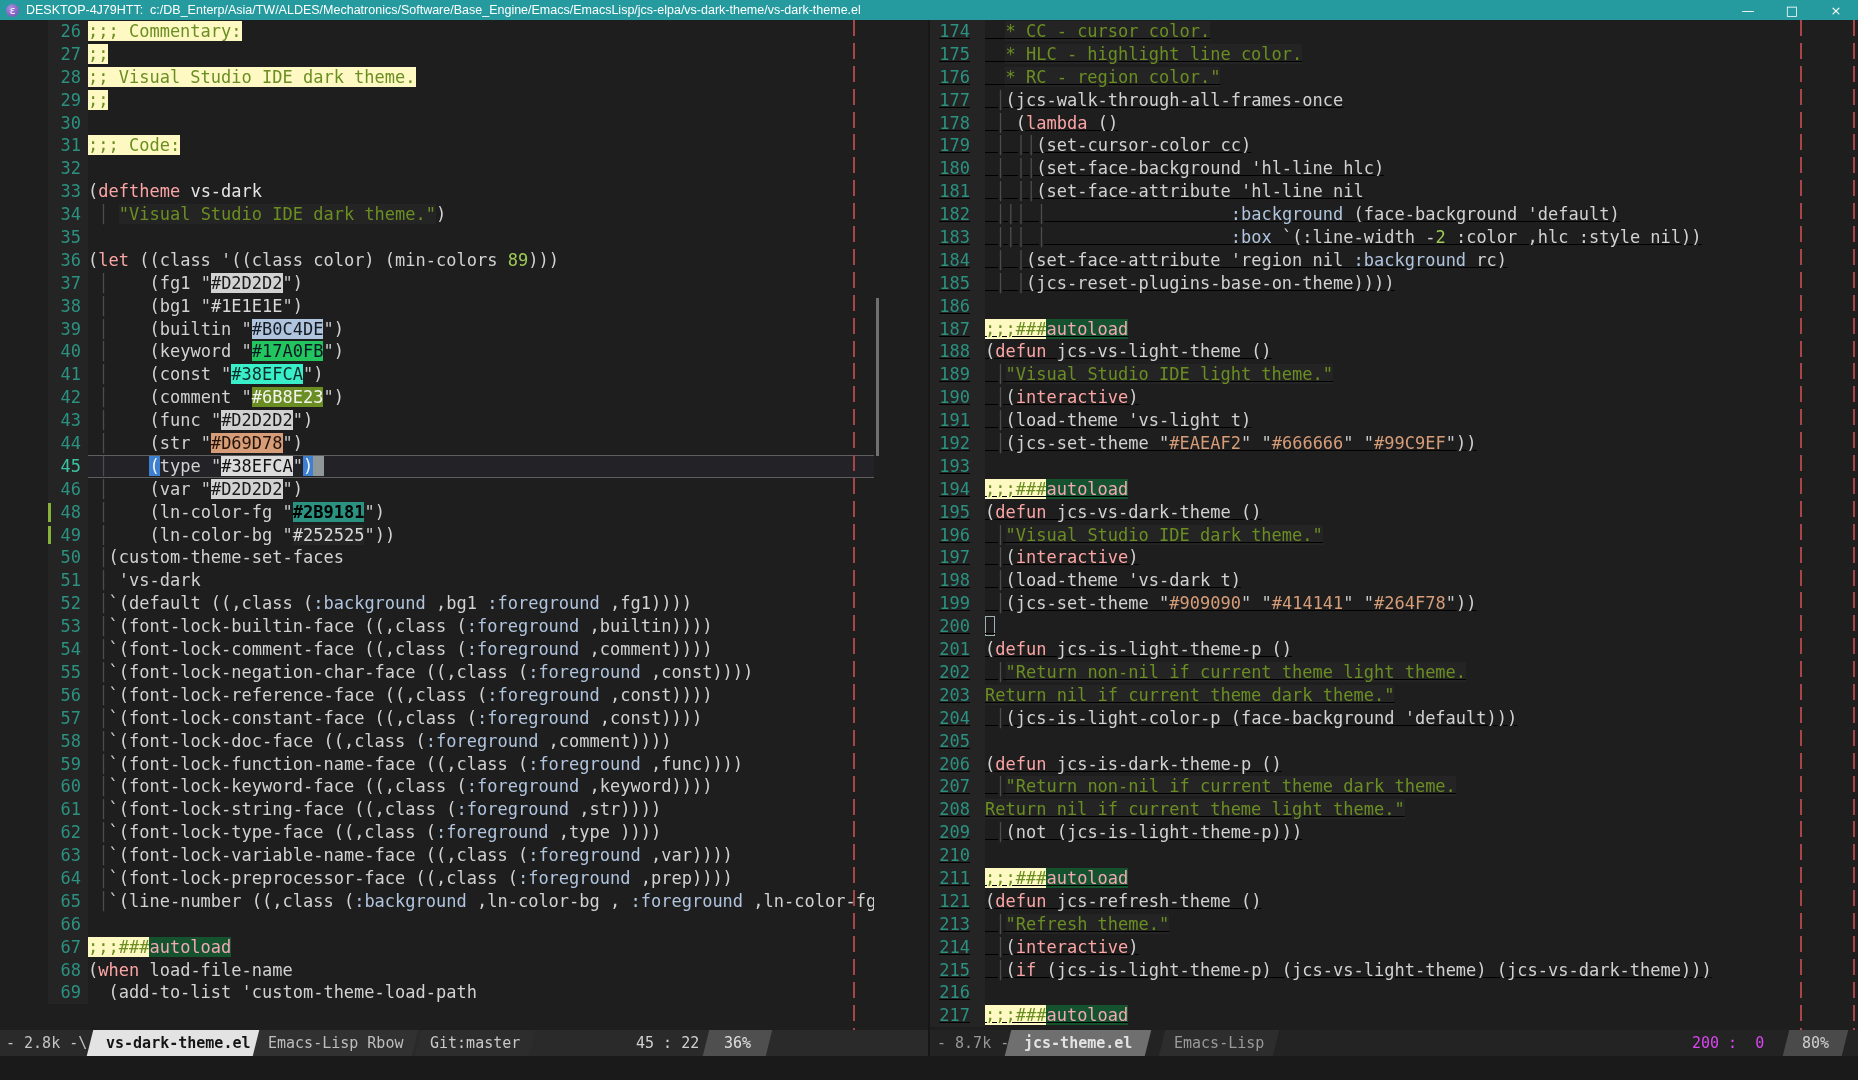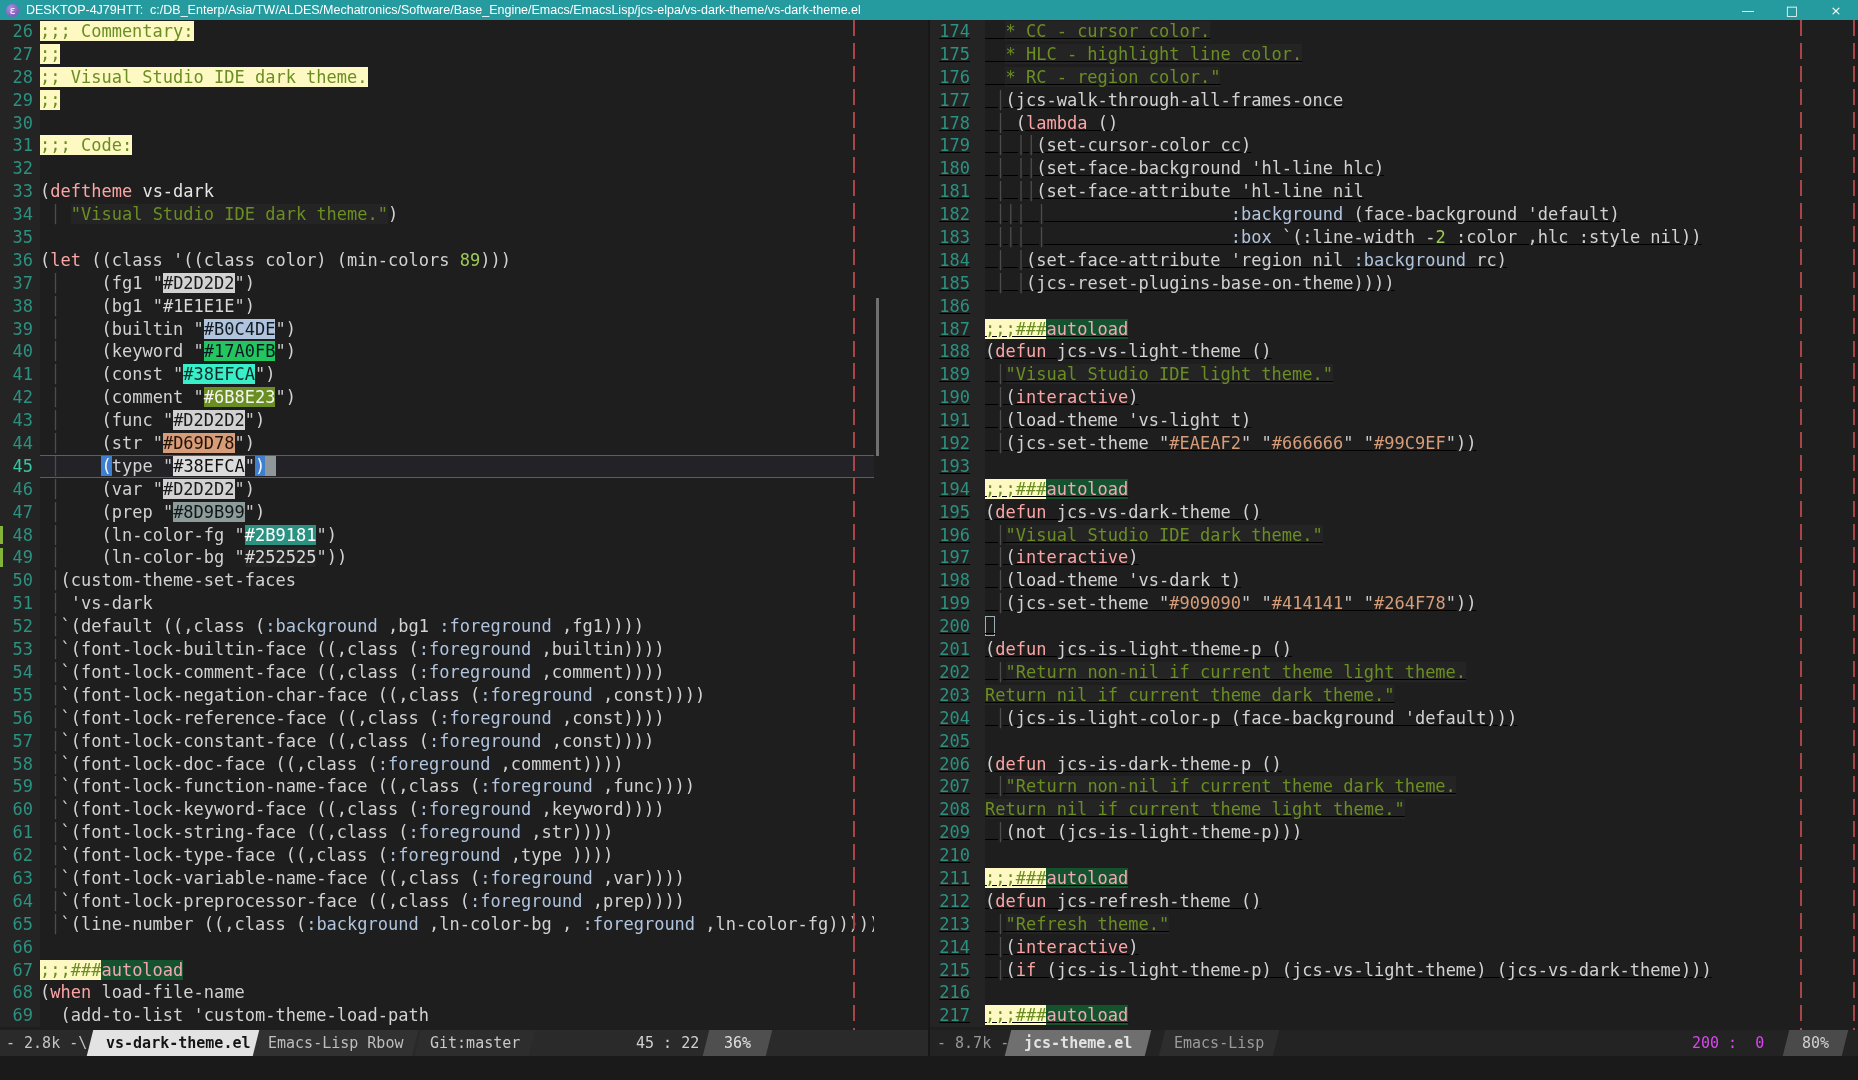--- a/index.html
+++ b/index.html
@@ -13,21 +13,21 @@
             background:radial-gradient(circle at 35% 30%, #A98BE0, #6F4DAF);
             display:flex;align-items:center;justify-content:center;
             color:#fff;font-size:10px;line-height:13px;}
   #title-text{font-family:"Liberation Sans", sans-serif;font-size:12.5px;white-space:pre;}
   #win-controls{margin-left:auto;display:flex;height:20px;}
   .winbtn{width:44px;height:20px;display:flex;align-items:center;justify-content:center;
           font-size:13px;color:#fff;font-family:"DejaVu Sans", sans-serif;}
 
   
   .pane{position:absolute;top:20px;height:1010px;background:#1E1E1E;overflow:hidden;}
-  #pane-left{left:0;width:874px;}
+  #pane-left{left:0;width:874px;padding-left:48px;}
   #left-margin{position:absolute;top:20px;left:874px;width:56px;height:1010px;background:#1E1E1E;}
   #pane-right{left:930px;width:928px;text-decoration:underline;}
   #divider{position:absolute;top:20px;left:928px;width:2px;height:1036px;background:#171717;}
 
   .cl{display:flex;height:22.9px;line-height:22.9px;font-size:17px;white-space:pre;position:relative;}
   .ln{flex:none;text-align:right;color:#2B9181;background:#242424;}
   #pane-left .ln{width:33px;padding-right:7px;}
   #pane-right .ln{width:40px;padding-right:15px;}
   .code{flex:1;color:#D2D2D2;}
   .hl .code{background:#232327;box-shadow:inset 0 1px 0 #5E5E5E, inset 0 -1px 0 #5E5E5E;}
@@ -112,22 +112,21 @@
     <div class="cl"><span class="ln">37</span><span class="code"><span class="s-p"> </span><span class="s-g">│</span><span class="s-p">    </span><span class="s-p">(fg1 </span><span class="s-q">"</span><span class="s-sw" style="background: rgb(210, 210, 210); color: rgb(26, 26, 26);">#D2D2D2</span><span class="s-q">"</span><span class="s-p">)</span></span></div>
     <div class="cl"><span class="ln">38</span><span class="code"><span class="s-p"> </span><span class="s-g">│</span><span class="s-p">    </span><span class="s-p">(bg1 </span><span class="s-q">"</span><span class="s-sw" style="background: rgb(30, 30, 30); color: rgb(216, 216, 216);">#1E1E1E</span><span class="s-q">"</span><span class="s-p">)</span></span></div>
     <div class="cl"><span class="ln">39</span><span class="code"><span class="s-p"> </span><span class="s-g">│</span><span class="s-p">    </span><span class="s-p">(builtin </span><span class="s-q">"</span><span class="s-sw" style="background: rgb(176, 196, 222); color: rgb(20, 26, 33);">#B0C4DE</span><span class="s-q">"</span><span class="s-p">)</span></span></div>
     <div class="cl"><span class="ln">40</span><span class="code"><span class="s-p"> </span><span class="s-g">│</span><span class="s-p">    </span><span class="s-p">(keyword </span><span class="s-q">"</span><span class="s-sw" style="background: #22c55e; color: rgb(10, 24, 38);">#17A0FB</span><span class="s-q">"</span><span class="s-p">)</span></span></div>
     <div class="cl"><span class="ln">41</span><span class="code"><span class="s-p"> </span><span class="s-g">│</span><span class="s-p">    </span><span class="s-p">(const </span><span class="s-q">"</span><span class="s-sw" style="background: rgb(56, 239, 202); color: rgb(14, 42, 36);">#38EFCA</span><span class="s-q">"</span><span class="s-p">)</span></span></div>
     <div class="cl"><span class="ln">42</span><span class="code"><span class="s-p"> </span><span class="s-g">│</span><span class="s-p">    </span><span class="s-p">(comment </span><span class="s-q">"</span><span class="s-sw" style="background: rgb(107, 142, 35); color: rgb(244, 244, 244);">#6B8E23</span><span class="s-q">"</span><span class="s-p">)</span></span></div>
     <div class="cl"><span class="ln">43</span><span class="code"><span class="s-p"> </span><span class="s-g">│</span><span class="s-p">    </span><span class="s-p">(func </span><span class="s-q">"</span><span class="s-sw" style="background: rgb(210, 210, 210); color: rgb(26, 26, 26);">#D2D2D2</span><span class="s-q">"</span><span class="s-p">)</span></span></div>
     <div class="cl"><span class="ln">44</span><span class="code"><span class="s-p"> </span><span class="s-g">│</span><span class="s-p">    </span><span class="s-p">(str </span><span class="s-q">"</span><span class="s-sw" style="background: rgb(214, 157, 120); color: rgb(35, 18, 8);">#D69D78</span><span class="s-q">"</span><span class="s-p">)</span></span></div>
     <div class="cl hl"><span class="ln">45</span><span class="code"><span class="s-p"> </span><span class="s-g">│</span><span class="s-p">    </span><span class="s-pm">(</span><span class="s-p">type </span><span class="s-q">"</span><span class="s-sw" style="background: rgb(220, 220, 220); color: rgb(16, 16, 16);">#38EFCA</span><span class="s-q">"</span><span class="s-pm">)</span><span class="s-cur"> </span></span></div>
     <div class="cl"><span class="ln">46</span><span class="code"><span class="s-p"> </span><span class="s-g">│</span><span class="s-p">    </span><span class="s-p">(var </span><span class="s-q">"</span><span class="s-sw" style="background: rgb(210, 210, 210); color: rgb(26, 26, 26);">#D2D2D2</span><span class="s-q">"</span><span class="s-p">)</span></span></div>
-    <div class="cl"><span class="ln">47</span><span class="code"><span class="s-p"> </span><span class="s-g">│</span><span class="s-p">    </span><span class="s-p">(prep </span><span class="s-q">"</span><span class="s-sw" style="background: rgb(141, 155, 153); color: rgb(16, 22, 26);">#8D9B99</span><span class="s-q">"</span><span class="s-p">)</span></span></div>
-    <div class="cl"><span class="ln">48</span><span class="code"><span class="s-p"> </span><span class="s-g">│</span><span class="s-p">    </span><span class="s-p">(ln-color-fg </span><span class="s-q">"</span><span class="s-sw" style="background: rgb(43, 145, 129); color: #ffffff;">#2B9181</span><span class="s-q">"</span><span class="s-p">)</span></span><i class="fr"></i></div>
+    <div class="cl"><span class="ln">48</span><span class="code"><span class="s-p"> </span><span class="s-g">│</span><span class="s-p">    </span><span class="s-p">(ln-color-fg </span><span class="s-q">"</span><span class="s-sw" style="background: rgb(43, 145, 129); color: #000000; font-weight: bold;">#2B9181</span><span class="s-q">"</span><span class="s-p">)</span></span><i class="fr"></i></div>
     <div class="cl"><span class="ln">49</span><span class="code"><span class="s-p"> </span><span class="s-g">│</span><span class="s-p">    </span><span class="s-p">(ln-color-bg </span><span class="s-q">"</span><span class="s-sw" style="background: rgb(37, 37, 37); color: rgb(216, 216, 216);">#252525</span><span class="s-q">"</span><span class="s-p">))</span></span><i class="fr"></i></div>
     <div class="cl"><span class="ln">50</span><span class="code"><span class="s-p"> </span><span class="s-g">│</span><span class="s-p">(custom-theme-set-faces</span></span></div>
     <div class="cl"><span class="ln">51</span><span class="code"><span class="s-p"> </span><span class="s-g">│</span><span class="s-p"> </span><span class="s-p">'vs-dark</span></span></div>
     <div class="cl"><span class="ln">52</span><span class="code"><span class="s-p"> </span><span class="s-g">│</span><span class="s-p">`(default ((,class (</span><span class="s-bi">:background</span><span class="s-p"> ,bg1 </span><span class="s-bi">:foreground</span><span class="s-p"> ,fg1))))</span></span></div>
     <div class="cl"><span class="ln">53</span><span class="code"><span class="s-p"> </span><span class="s-g">│</span><span class="s-p">`(font-lock-builtin-face ((,class (</span><span class="s-bi">:foreground</span><span class="s-p"> ,builtin))))</span></span></div>
     <div class="cl"><span class="ln">54</span><span class="code"><span class="s-p"> </span><span class="s-g">│</span><span class="s-p">`(font-lock-comment-face ((,class (</span><span class="s-bi">:foreground</span><span class="s-p"> ,comment))))</span></span></div>
     <div class="cl"><span class="ln">55</span><span class="code"><span class="s-p"> </span><span class="s-g">│</span><span class="s-p">`(font-lock-negation-char-face ((,class (</span><span class="s-bi">:foreground</span><span class="s-p"> ,const))))</span></span></div>
     <div class="cl"><span class="ln">56</span><span class="code"><span class="s-p"> </span><span class="s-g">│</span><span class="s-p">`(font-lock-reference-face ((,class (</span><span class="s-bi">:foreground</span><span class="s-p"> ,const))))</span></span></div>
     <div class="cl"><span class="ln">57</span><span class="code"><span class="s-p"> </span><span class="s-g">│</span><span class="s-p">`(font-lock-constant-face ((,class (</span><span class="s-bi">:foreground</span><span class="s-p"> ,const))))</span></span></div>
     <div class="cl"><span class="ln">58</span><span class="code"><span class="s-p"> </span><span class="s-g">│</span><span class="s-p">`(font-lock-doc-face ((,class (</span><span class="s-bi">:foreground</span><span class="s-p"> ,comment))))</span></span></div>
@@ -184,21 +183,21 @@
     <div class="cl"><span class="ln">202</span><span class="code"><span class="s-p"> </span><span class="s-g">│</span><span class="s-doc">"Return non-nil if current theme light theme.</span></span></div>
     <div class="cl"><span class="ln">203</span><span class="code"><span class="s-doc">Return nil if current theme dark theme."</span></span></div>
     <div class="cl"><span class="ln">204</span><span class="code"><span class="s-p"> </span><span class="s-g">│</span><span class="s-p">(jcs-is-light-color-p (face-background 'default)))</span></span></div>
     <div class="cl"><span class="ln">205</span><span class="code"></span></div>
     <div class="cl"><span class="ln">206</span><span class="code"><span class="s-p">(</span><span class="s-kw">defun</span><span class="s-p"> jcs-is-dark-theme-p ()</span></span></div>
     <div class="cl"><span class="ln">207</span><span class="code"><span class="s-p"> </span><span class="s-g">│</span><span class="s-doc">"Return non-nil if current theme dark theme.</span></span></div>
     <div class="cl"><span class="ln">208</span><span class="code"><span class="s-doc">Return nil if current theme light theme."</span></span></div>
     <div class="cl"><span class="ln">209</span><span class="code"><span class="s-p"> </span><span class="s-g">│</span><span class="s-p">(not (jcs-is-light-theme-p)))</span></span></div>
     <div class="cl"><span class="ln">210</span><span class="code"></span></div>
     <div class="cl"><span class="ln">211</span><span class="code"><span class="s-cmt">;;;###</span><span class="s-pink">autoload</span></span></div>
-    <div class="cl"><span class="ln">212</span><span class="code"><span class="s-p">(</span><span class="s-kw">defun</span><span class="s-p"> jcs-refresh-theme ()</span></span></div>
+    <div class="cl"><span class="ln">121</span><span class="code"><span class="s-p">(</span><span class="s-kw">defun</span><span class="s-p"> jcs-refresh-theme ()</span></span></div>
     <div class="cl"><span class="ln">213</span><span class="code"><span class="s-p"> </span><span class="s-g">│</span><span class="s-doc">"Refresh theme."</span></span></div>
     <div class="cl"><span class="ln">214</span><span class="code"><span class="s-p"> </span><span class="s-g">│</span><span class="s-p">(</span><span class="s-kw">interactive</span><span class="s-p">)</span></span></div>
     <div class="cl"><span class="ln">215</span><span class="code"><span class="s-p"> </span><span class="s-g">│</span><span class="s-p">(</span><span class="s-kw">if</span><span class="s-p"> (jcs-is-light-theme-p) (jcs-vs-light-theme) (jcs-vs-dark-theme)))</span></span></div>
     <div class="cl"><span class="ln">216</span><span class="code"></span></div>
     <div class="cl"><span class="ln">217</span><span class="code"><span class="s-cmt">;;;###</span><span class="s-pink">autoload</span></span></div>
     <div id="fc-right" class="fill-col"></div>
     <div id="fc-right-edge" class="fill-col"></div>
   </div>
 
 <div id="ml-left" class="modeline">

